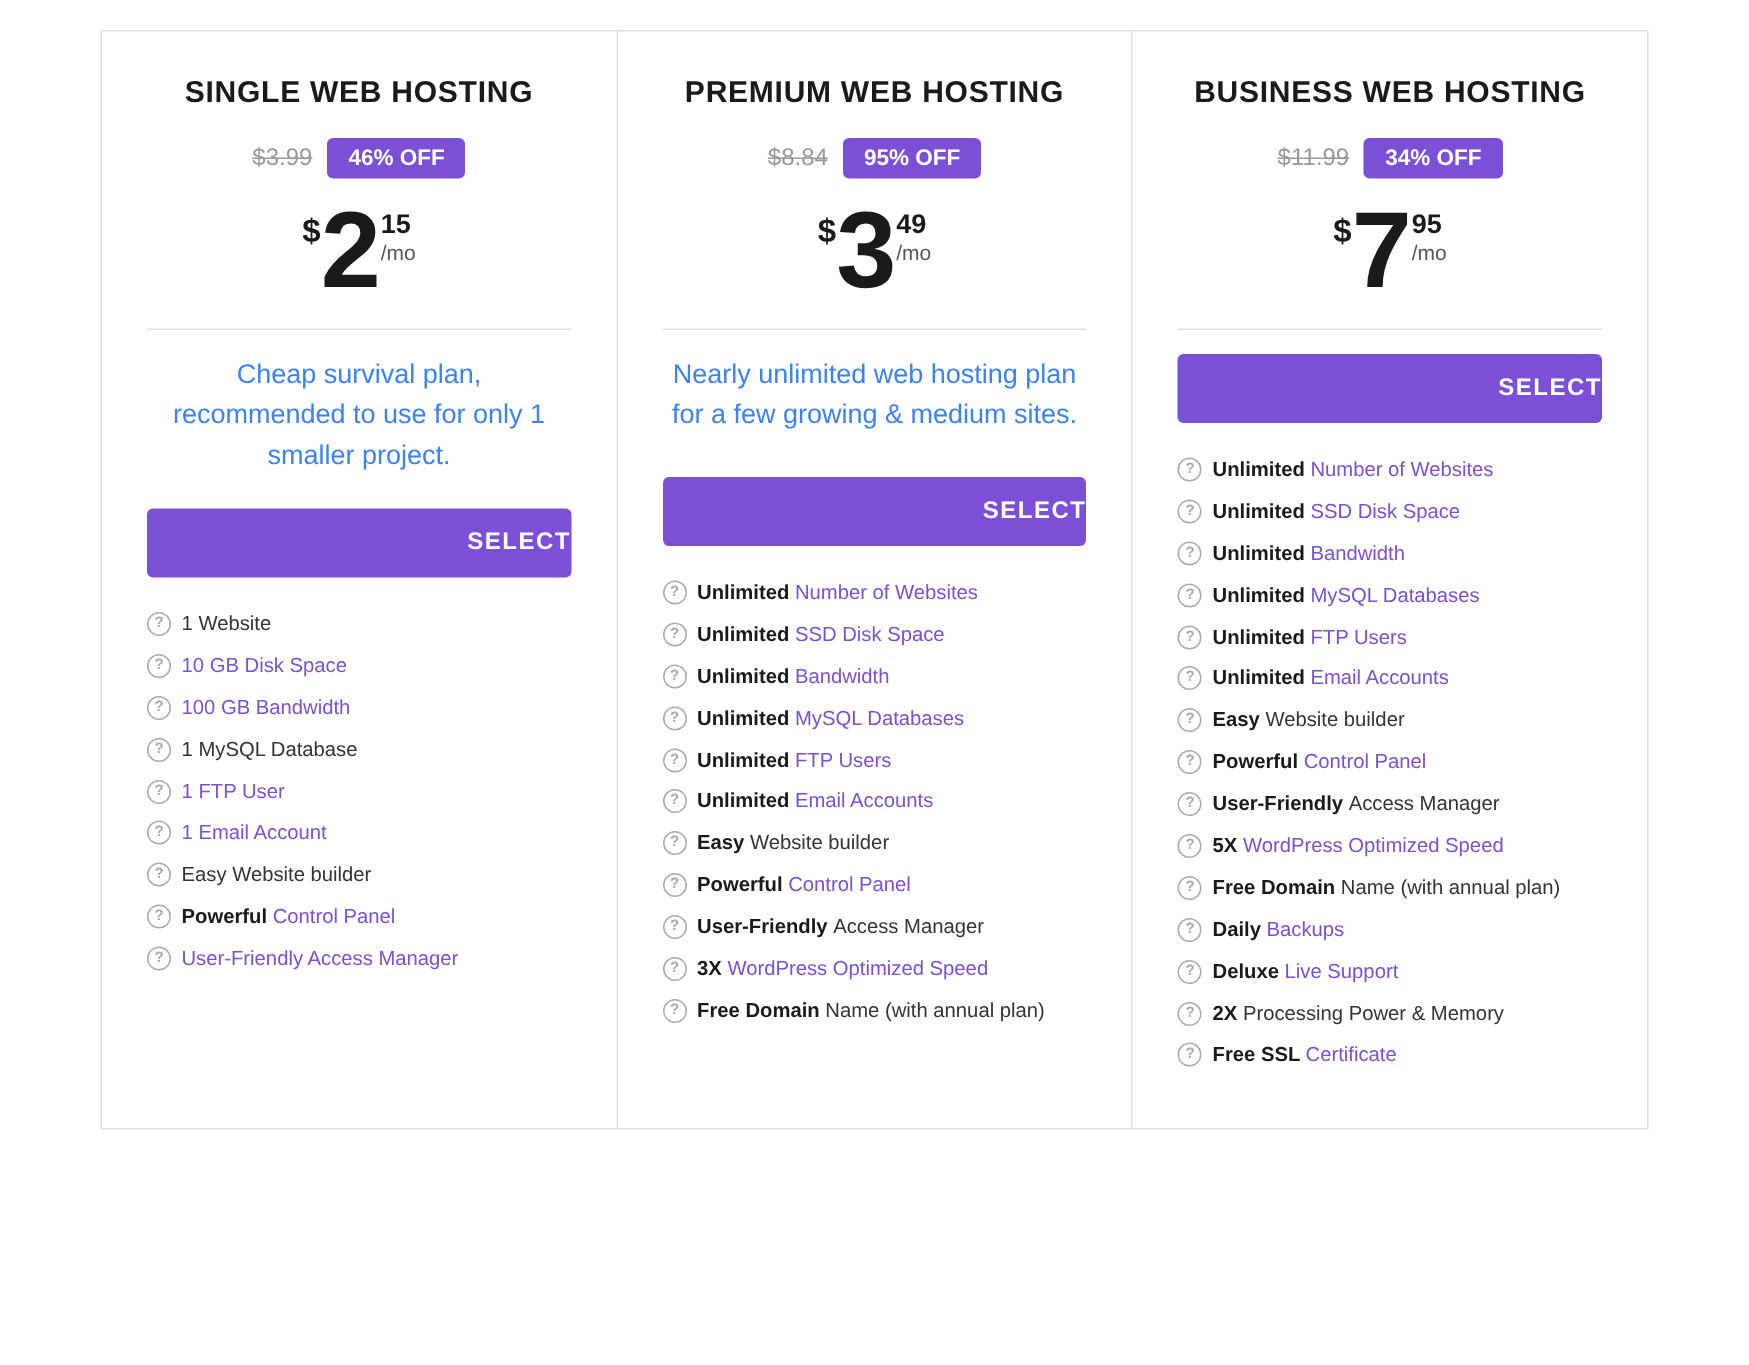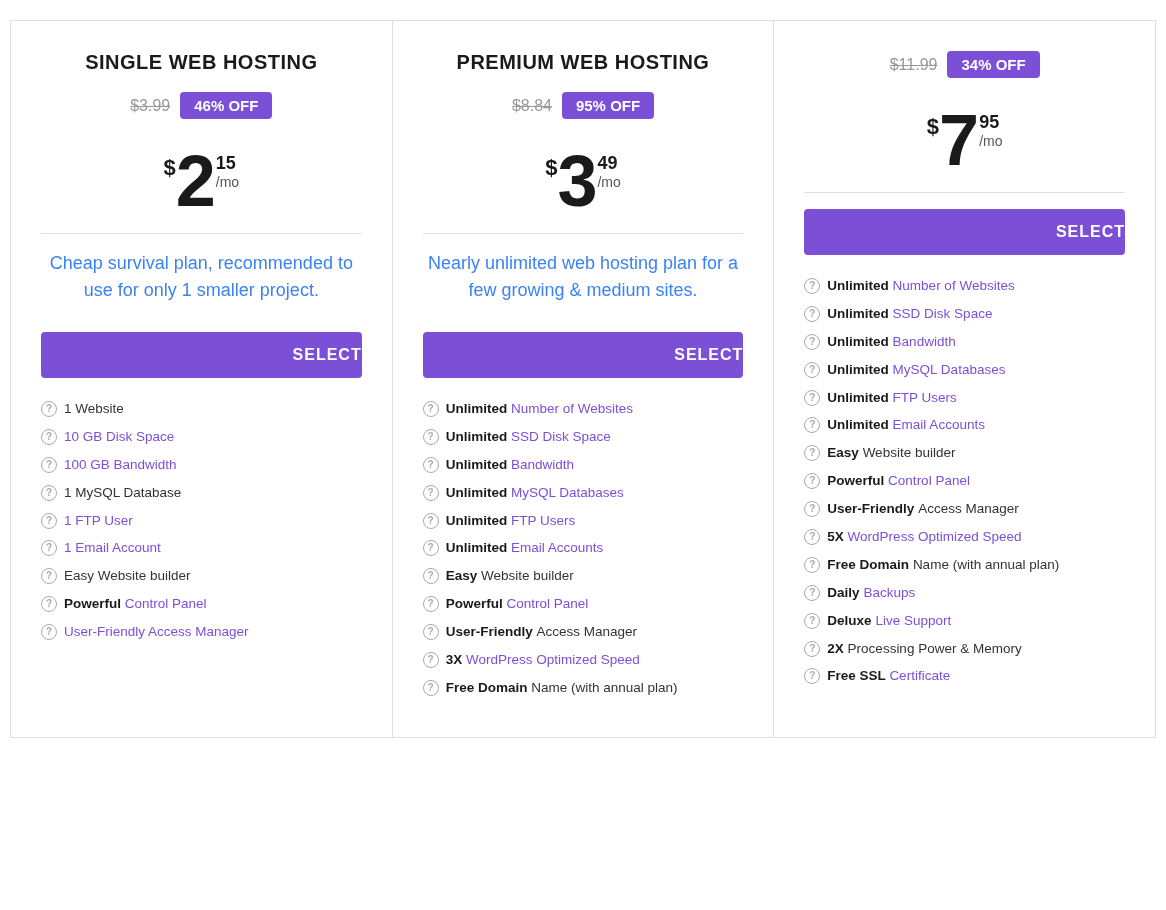--- a/index.html
+++ b/index.html
@@ -7,21 +7,21 @@
       font-family: Arial, sans-serif;
       background: #fff;
       display: flex;
       justify-content: center;
       align-items: flex-start;
       min-height: 910px;
       padding: 20px 10px;
     }
     .plans-container {
       display: flex;
-      width: 1146px;
+      width: 1032px;
       gap: 0;
     }
     .plan-card {
       flex: 1;
       border: 1px solid #e0e0e0;
       padding: 30px 30px 30px 30px;
       background: #fff;
       position: relative;
     }
     .plan-card:not(:last-child) {
@@ -33,21 +33,21 @@
       text-align: center;
       letter-spacing: 0.5px;
       margin-bottom: 18px;
       color: #1a1a1a;
     }
     .price-row {
       display: flex;
       align-items: center;
       justify-content: center;
       gap: 10px;
-      margin-bottom: 26px;
+      margin-bottom: 12px;
     }
     .original-price {
       text-decoration: line-through;
       color: #999;
       font-size: 16px;
     }
     .discount-badge {
       background: #7b4fd6;
       color: #fff;
       font-size: 15px;
@@ -274,20 +274,21 @@
           <span class="feature-icon">?</span>
           <span><span class="feat-bold">3X </span><span class="feat-link">WordPress Optimized Speed</span></span>
         </li>
         <li>
           <span class="feature-icon">?</span>
           <span><span class="feat-bold">Free Domain </span><span class="feat-plain"> Name (with annual plan)</span></span>
         </li>
       </ul>
     </div>
     <div class="plan-card">
+      <div class="plan-title">BUSINESS WEB HOSTING</div>
       <div class="price-row">
         <span class="original-price">$11.99</span>
         <span class="discount-badge">34% OFF</span>
       </div>
       <div class="price-display">
         <span class="price-dollar-sign">$</span>
         <span class="price-main">7</span>
         <div class="price-cents-mo">
           <span class="price-cents">95</span>
           <span class="price-mo">/mo</span>

